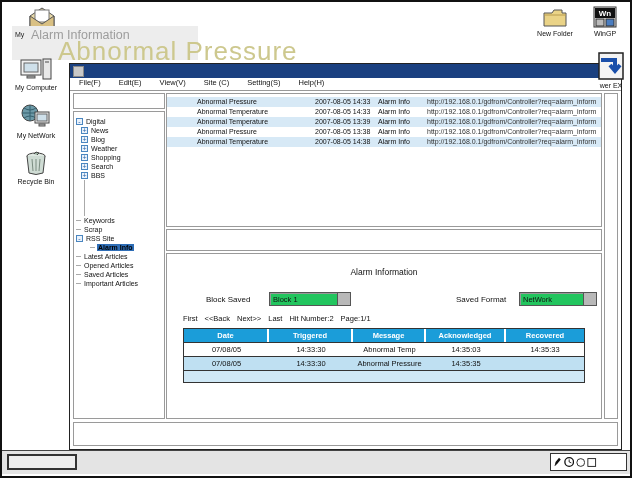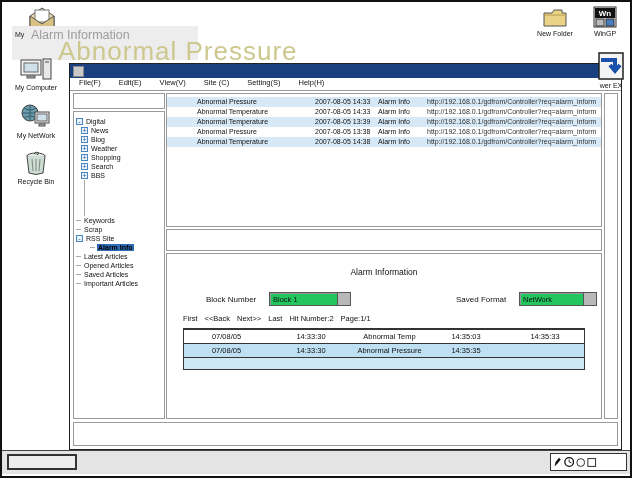--- a/index.html
+++ b/index.html
@@ -280,37 +280,44 @@
         <span class="c4">http://192.168.0.1/gdfrom/Controller?req=alarm_inform</span>
       </div>
     </div>
   </div>
 
   <div class="panel" id="mid-panel"></div>
 
   <div class="panel" id="main-panel">
     <div class="abs" id="alarm-title">Alarm Information</div>
 
-    <span class="formlbl" style="left:39px;top:41px;">Block Number</span>
+    <span class="formlbl" style="left:39px;top:41px;">Block Saved</span>
     <div class="combo" style="left:102px;top:38px;width:82px;">
       <span class="val">Block 1</span>
       <span class="btn"></span>
     </div>
 
     <span class="formlbl" style="left:289px;top:41px;">Saved Format</span>
     <div class="combo" style="left:352px;top:38px;width:78px;">
       <span class="val">NetWork</span>
       <span class="btn"></span>
     </div>
 
     <div class="pager" style="left:16px;top:60px;">
       <span>First</span><span>&lt;&lt;Back</span><span>Next&gt;&gt;</span><span>Last</span><span>Hit Number:2</span><span>Page:1/1</span>
     </div>
 
     <div id="alarm-table">
+      <div class="hrow">
+        <span class="hcell w1">Date</span>
+        <span class="hcell w2">Triggered</span>
+        <span class="hcell w3">Message</span>
+        <span class="hcell w4">Acknowledged</span>
+        <span class="hcell w5">Recovered</span>
+      </div>
       <div class="brow r1">
         <span class="bcell w1">07/08/05</span>
         <span class="bcell w2">14:33:30</span>
         <span class="bcell w3">Abnormal Temp</span>
         <span class="bcell w4">14:35:03</span>
         <span class="bcell w5">14:35:33</span>
       </div>
       <div class="brow r2">
         <span class="bcell w1">07/08/05</span>
         <span class="bcell w2">14:33:30</span>

